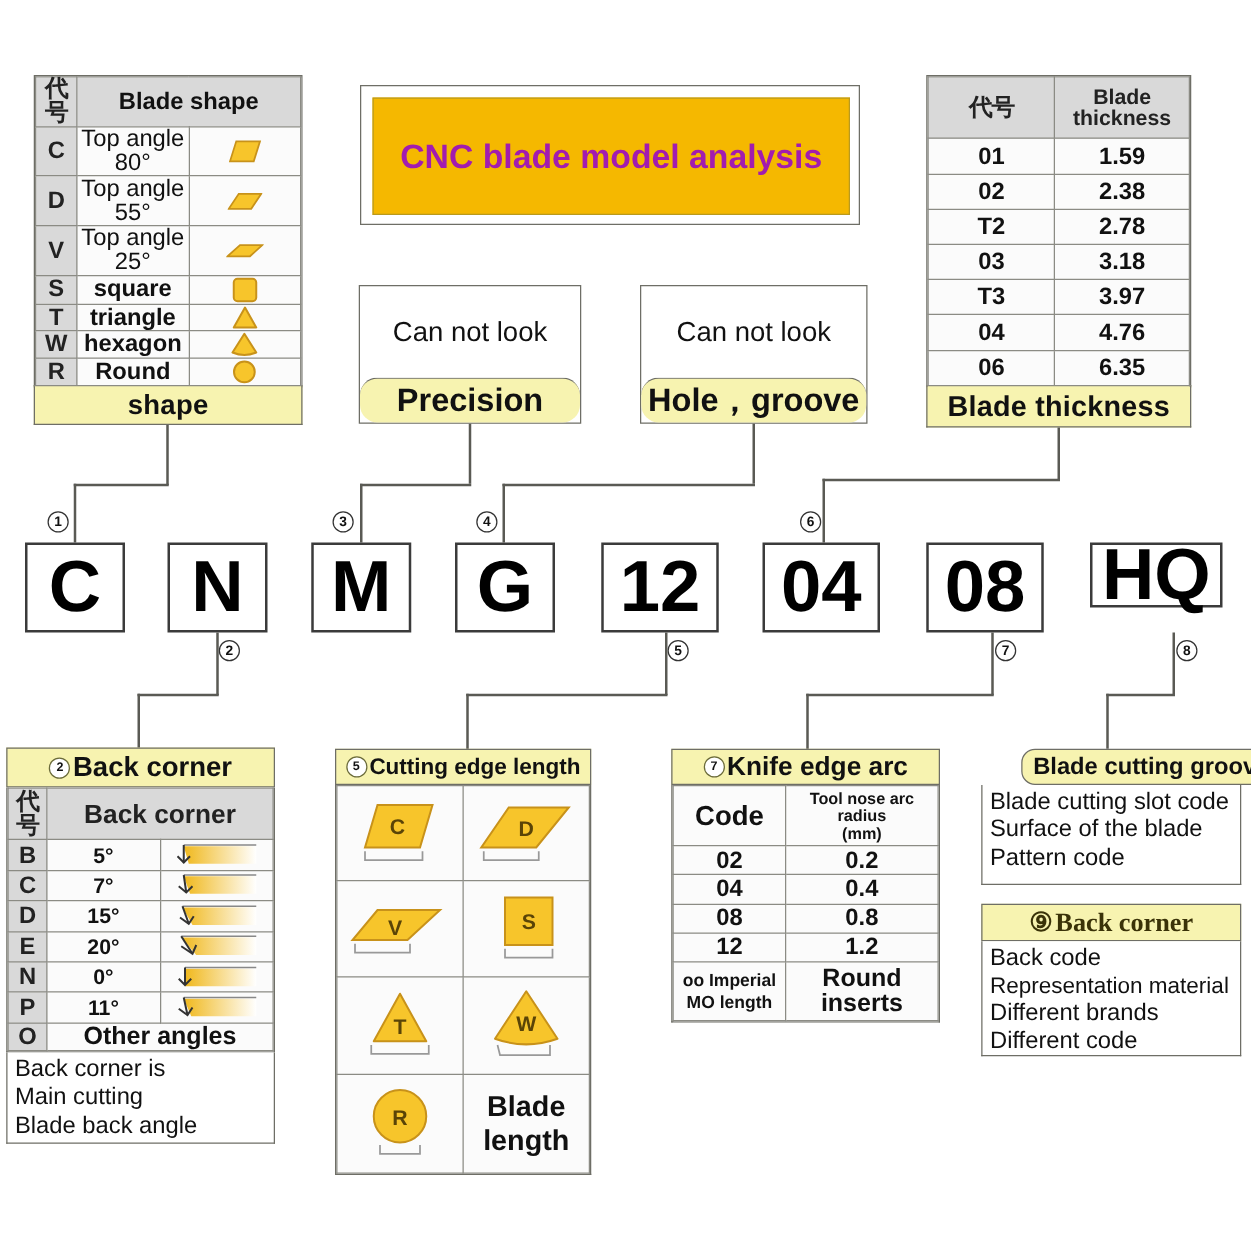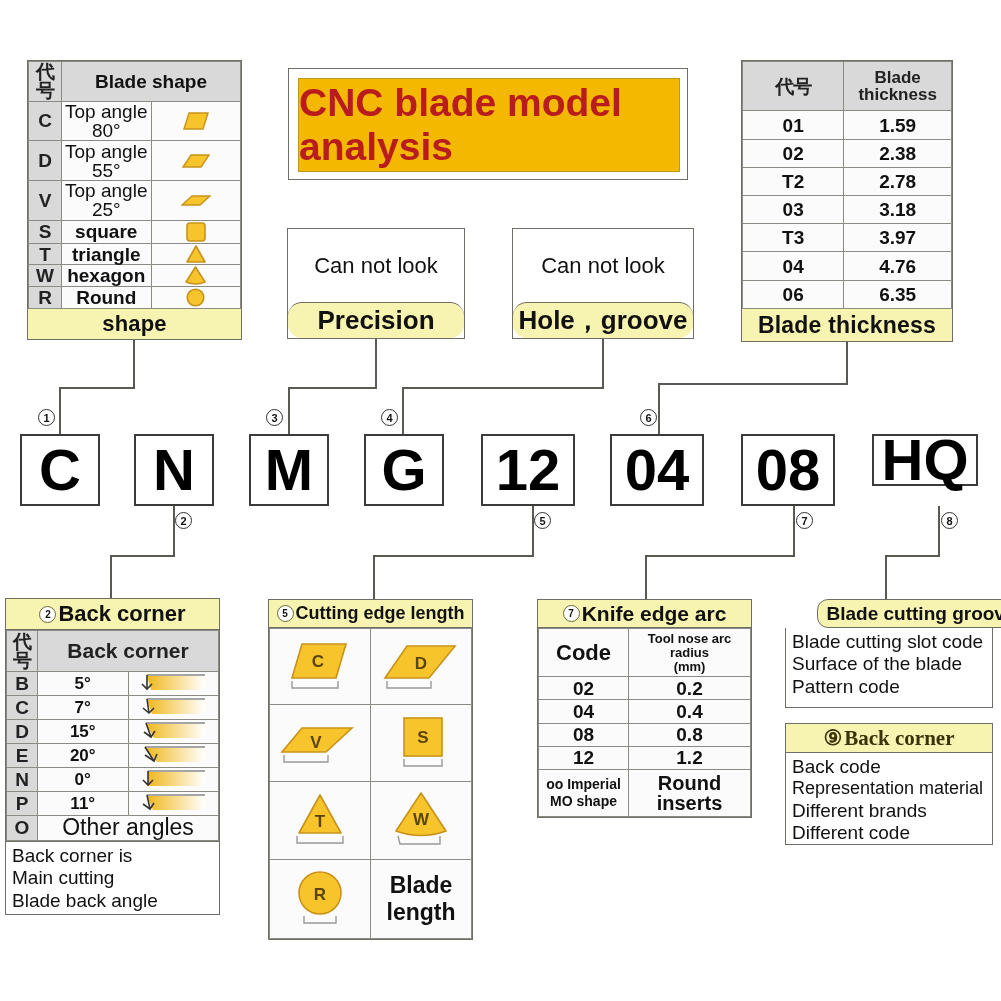--- a/index.html
+++ b/index.html
@@ -17,21 +17,21 @@
   .whitecell{background:#fbfbfb;}
   .footbar{background:#f7f3b0;border:1px solid #6e6e66;border-top:1px solid #8b8b84;
            display:flex;align-items:center;justify-content:center;
            font-weight:bold;letter-spacing:.2px;}
   .cn{font-size:12px;font-weight:bold;letter-spacing:-1px;}
 
   
   #title-banner{border:1px solid #6e6e66;background:#fff;padding:9px;}
   #title-inner{width:100%;height:100%;background:#F5B800;border:1px solid #b99a1e;
       display:flex;align-items:center;justify-content:center;
-      font-size:39px;font-weight:bold;color:#b91c1c;}
+      font-size:27px;font-weight:bold;color:#a21caf;}
 
   
   .cnl-box{border:1px solid #6e6e66;background:#fff;display:flex;flex-direction:column;}
   .cnl-top{flex:1;display:flex;align-items:center;justify-content:center;font-size:22px;}
   .cnl-bot{height:35px;background:#f7f3b0;border-top:1px solid #6e6e66;
       display:flex;align-items:center;justify-content:center;font-size:26px;font-weight:bold;border-radius:14px;}
 
   
   .codebox{border:2px solid #3b3b3b;background:#fff;display:flex;align-items:center;
       justify-content:center;font-size:58px;font-weight:bold;line-height:1;color:#000;}
@@ -385,21 +385,21 @@
           <path d="M10 4 L68 4 L68 18 L16 18 Z" fill="url(#g1)"></path>
           <path d="M10 3 L68 3" stroke="#888" stroke-width="1.3"></path>
           <path d="M10 3 L13 17" stroke="#333" stroke-width="1.6"></path>
           <path d="M6 12 L13 17 L17 11" stroke="#333" stroke-width="1.6" fill="none"></path>
         </svg>
             </span>
       </td>
     </tr>
     <tr>
       <td class="codecell">O</td>
-      <td class="whitecell" colspan="2" style="font-size:23px;font-weight:normal;">Other angles</td>
+      <td class="whitecell" colspan="2" style="font-size:20px;font-weight:bold;">Other angles</td>
     </tr>
   </tbody>
     </table>
 </div>
 <div class="abs txtlist" style="left:5px;top:842px;width:215px;height:73px;">
   <div>Back corner is</div>
   <div>Main cutting</div>
   <div>Blade back angle</div>
 </div>
 
@@ -515,21 +515,21 @@
           <td class="whitecell">08</td>
           <td class="whitecell">0.8</td>
         </tr>
     <tr>
           <td class="whitecell">12</td>
           <td class="whitecell">1.2</td>
         </tr>
     <tr>
       <td class="whitecell" style="font-size:14px;line-height:1.2;">
         <span>oo Imperial</span><br>
-        <span>MO shape</span>
+        <span>MO length</span>
       </td>
       <td class="whitecell" style="font-size:20px;">Round inserts</td>
     </tr>
   </tbody>
     </table>
 </div>
 
 <div class="abs yhead" style="left:817px;top:599px;width:208px;height:29px;font-size:19px;border-radius:11px;">
   <span>Blade cutting groove</span>
 </div>

